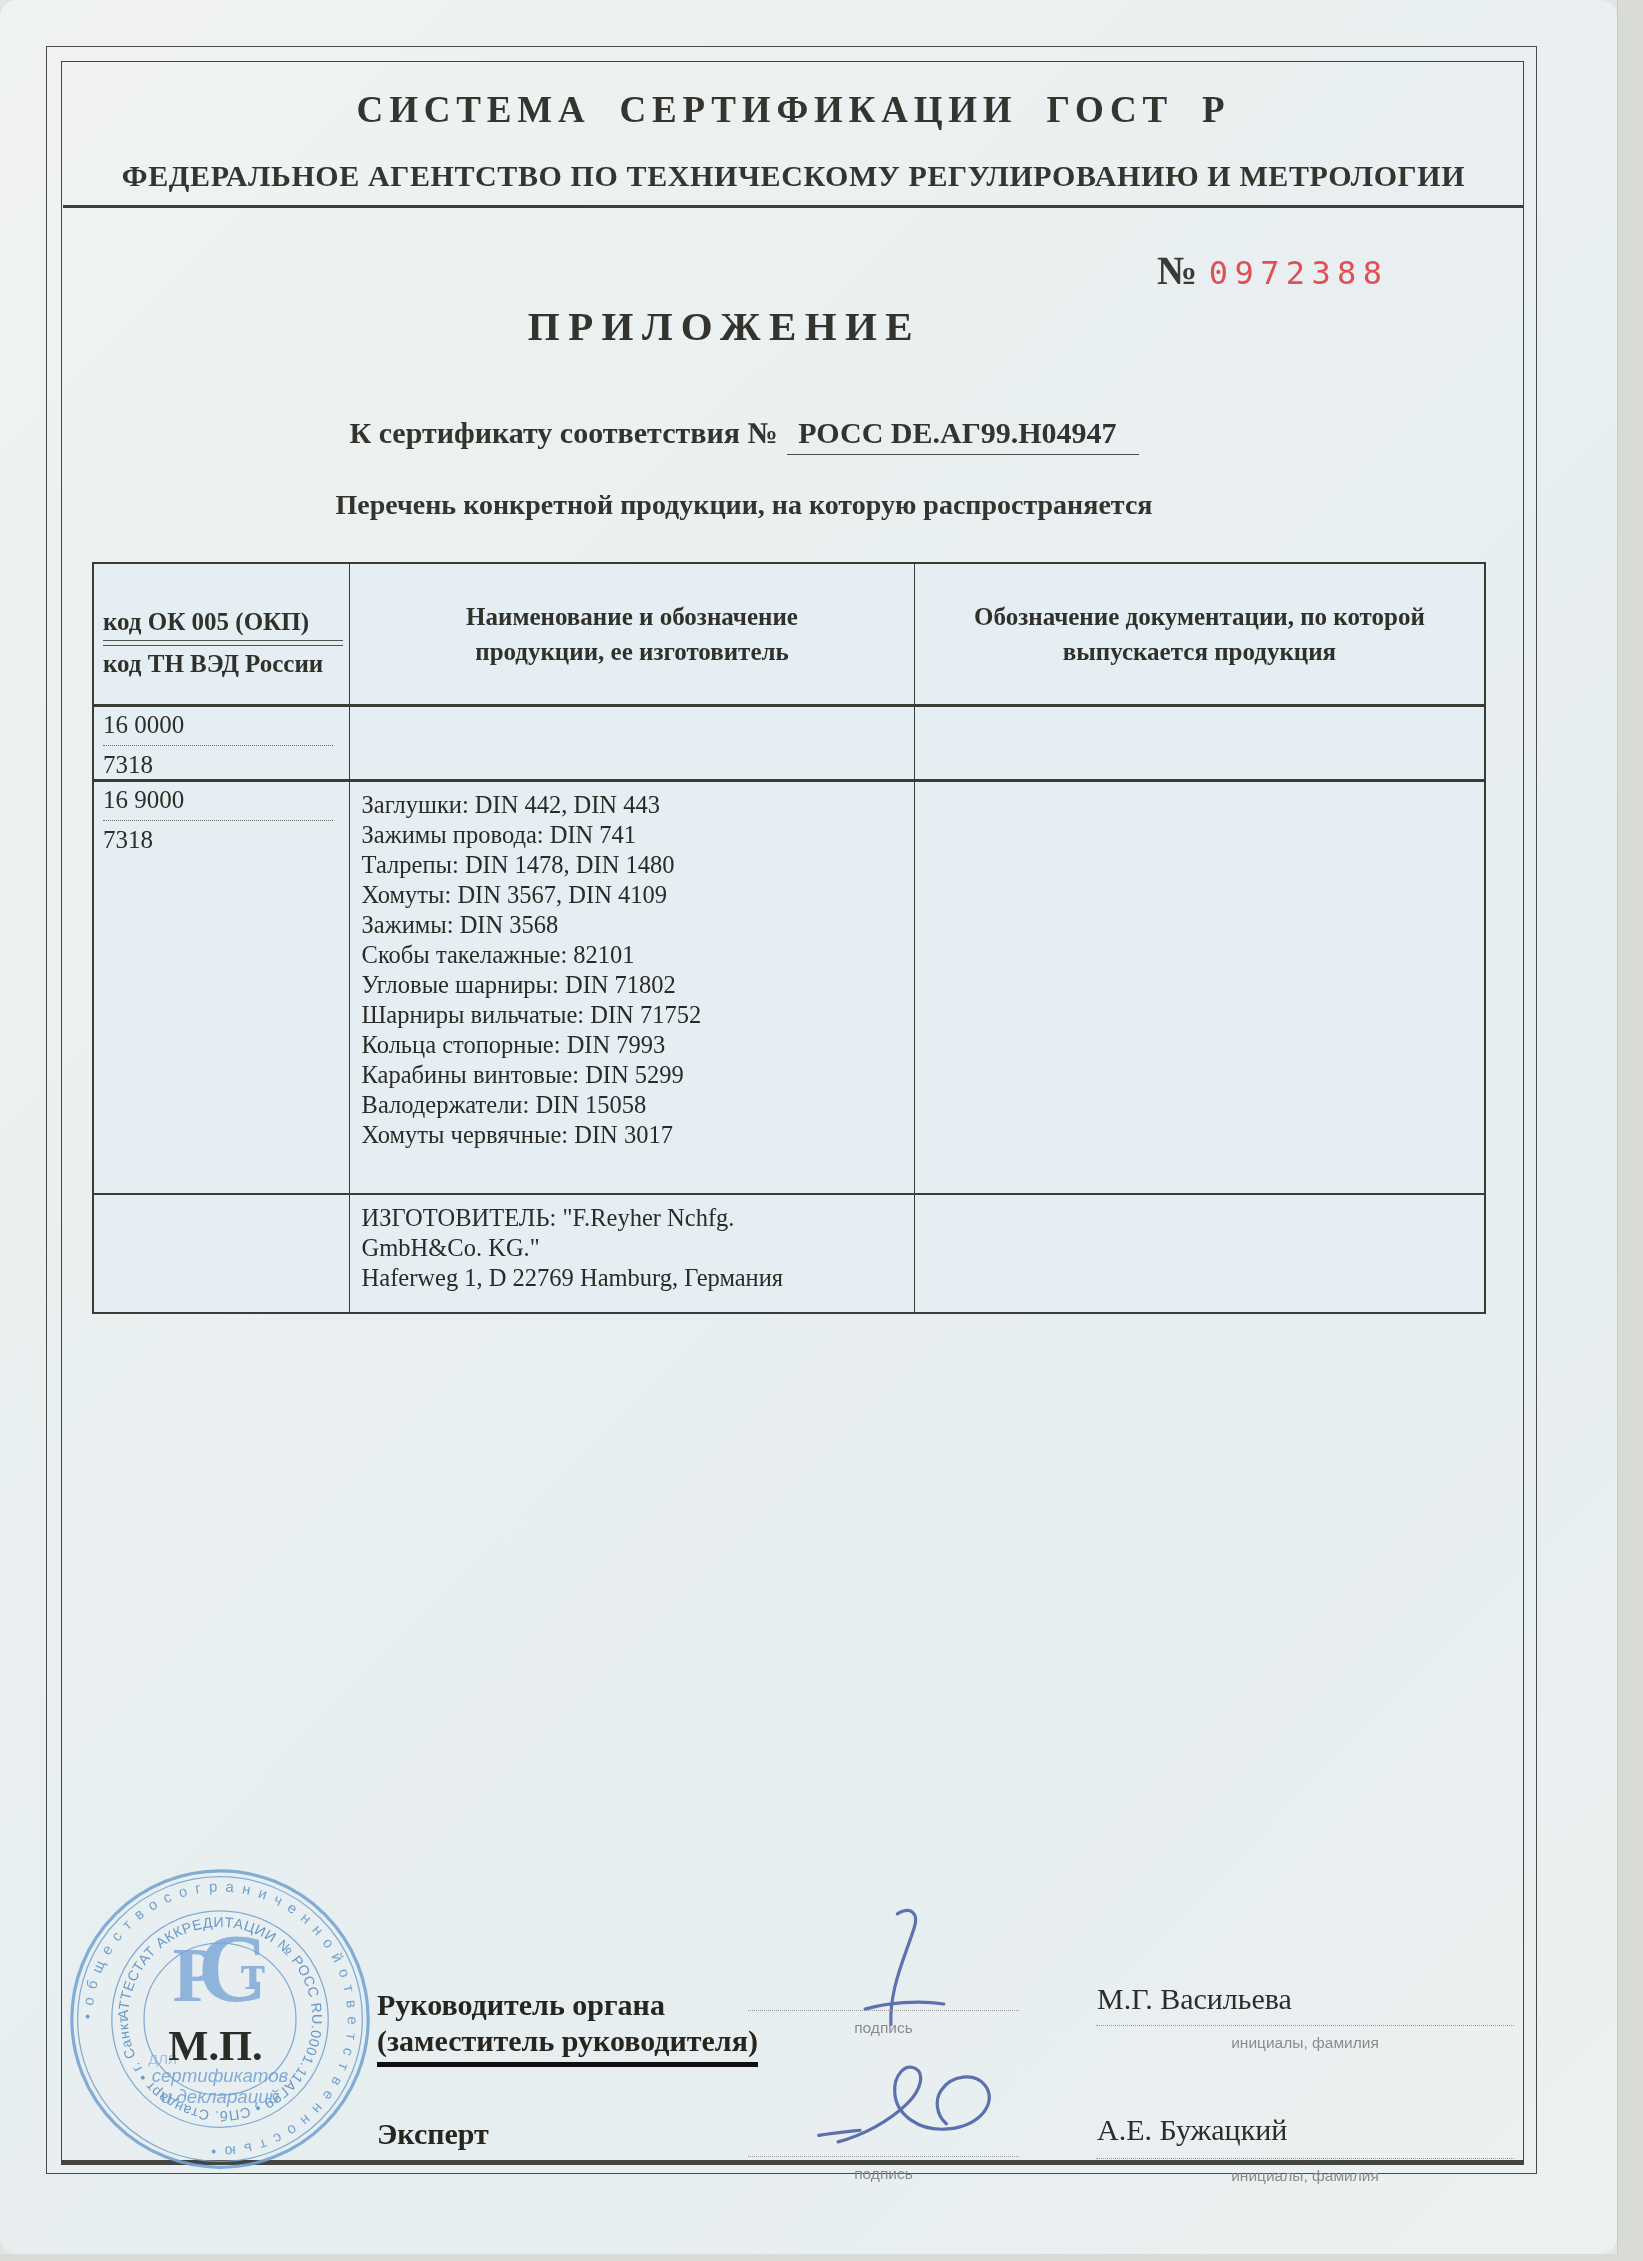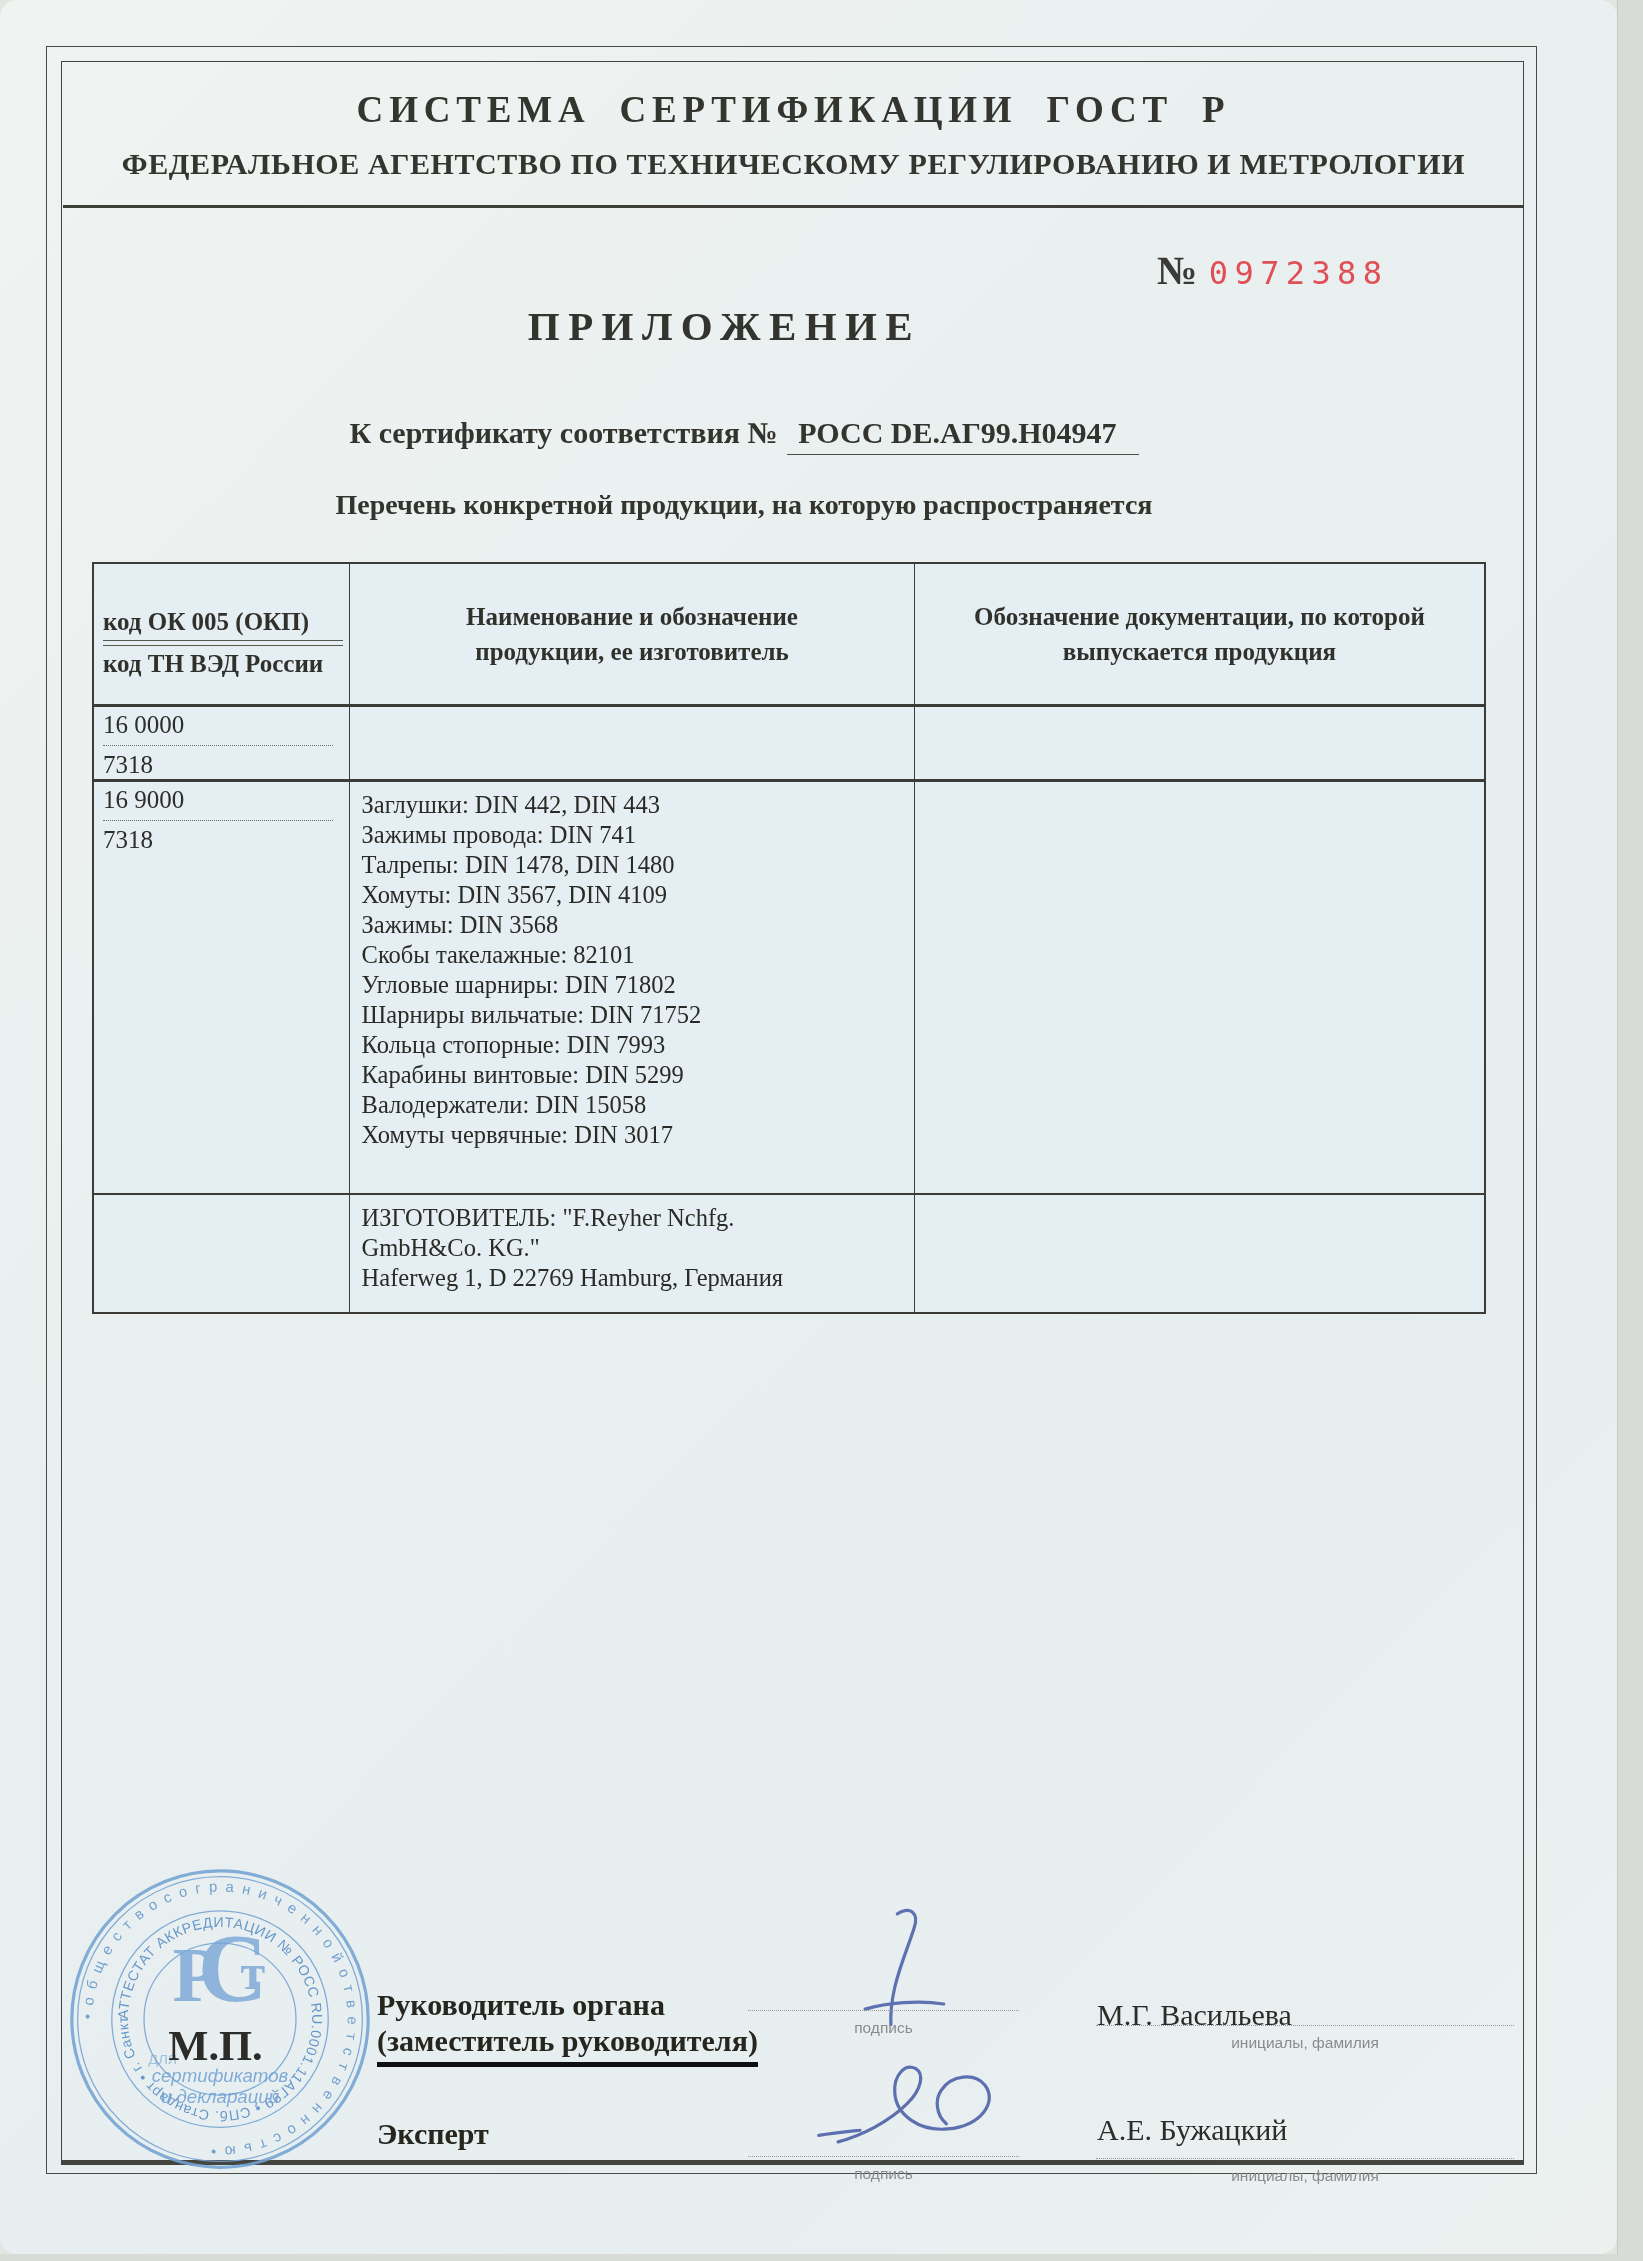--- a/index.html
+++ b/index.html
@@ -12,21 +12,21 @@
   .scan-edge-bottom{position:absolute;left:0;top:2254px;width:1644px;height:7px;background:#d9dbd6;}
 
   .outer-frame{position:absolute;left:46px;top:46px;width:1489px;height:2126px;
          border:1.9px solid #4b4b46;}
   .inner-frame{position:absolute;left:61px;top:61px;width:1461px;height:2098px;
          border:1.9px solid #45453f;border-bottom-width:5.8px;}
 
   .doc-header{position:absolute;left:63px;top:63px;width:1461px;height:142px;
          border-bottom:3.2px solid #3f3f3a;text-align:center;}
   .doc-header .line1{margin-top:24.5px;font-size:37px;font-weight:bold;letter-spacing:5.8px;word-spacing:14px;color:#35352f;}
-  .doc-header .line2{margin-top:16px;font-size:30px;font-weight:bold;letter-spacing:0.6px;color:#35352f;}
+  .doc-header .line2{margin-top:28px;font-size:30px;font-weight:bold;letter-spacing:0.6px;color:#35352f;}
 
   .blank-number{position:absolute;left:1157px;top:247px;white-space:nowrap;}
   .blank-number .no-sign{font-size:40px;font-weight:bold;color:#3a3a36;margin-right:11.6px;}
   .blank-number .digits{font-family:"DejaVu Sans Mono", monospace;font-size:32px;
          color:#e04f55;letter-spacing:6.4px;}
 
   .main-title{position:absolute;left:0;right:168px;top:302px;text-align:center;
          font-size:41px;font-weight:bold;letter-spacing:8.4px;color:#34342f;}
 
   .cert-line{position:absolute;left:0;right:129px;top:416px;text-align:center;
@@ -198,21 +198,21 @@
 
   <div class="sig-block">
     <div class="role" style="top:1987px;">
       <div>Руководитель органа</div>
       <div class="role-sub">(заместитель руководителя)</div>
     </div>
 
     <div class="sig-line" style="left:748px;top:2010px;"></div>
     <div class="sig-label" style="left:748px;top:2019px;">подпись</div>
 
-    <div class="person-name" style="top:1982px;margin-top:16px;">М.Г. Васильева</div>
+    <div class="person-name" style="top:1982px;">М.Г. Васильева</div>
     <div class="name-line" style="top:2025px;"></div>
     <div class="name-label" style="top:2034px;">инициалы, фамилия</div>
 
     <div class="role" style="top:2116px;">Эксперт</div>
 
     <div class="sig-line" style="left:748px;top:2156px;"></div>
     <div class="sig-label" style="left:748px;top:2165px;">подпись</div>
 
     <div class="person-name" style="top:2113px;">А.Е. Бужацкий</div>
     <div class="name-line" style="top:2158px;"></div>

